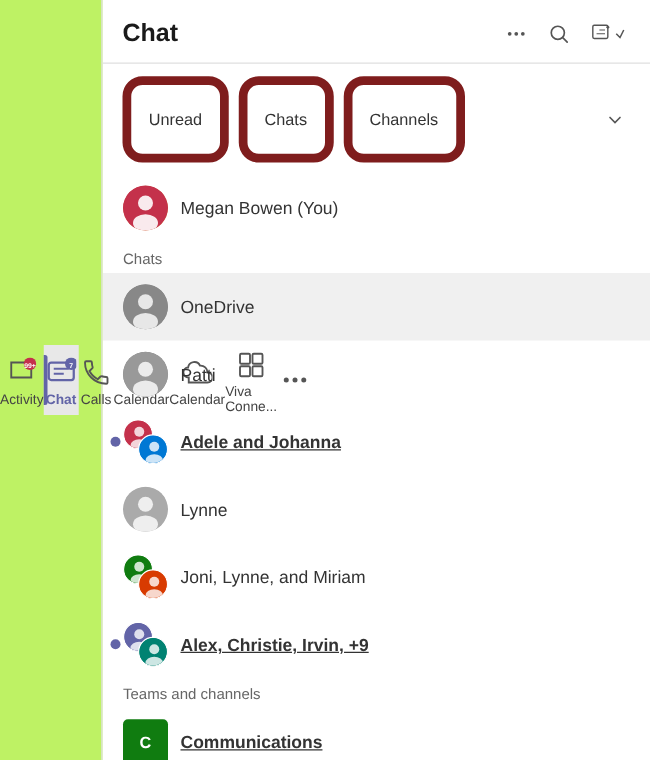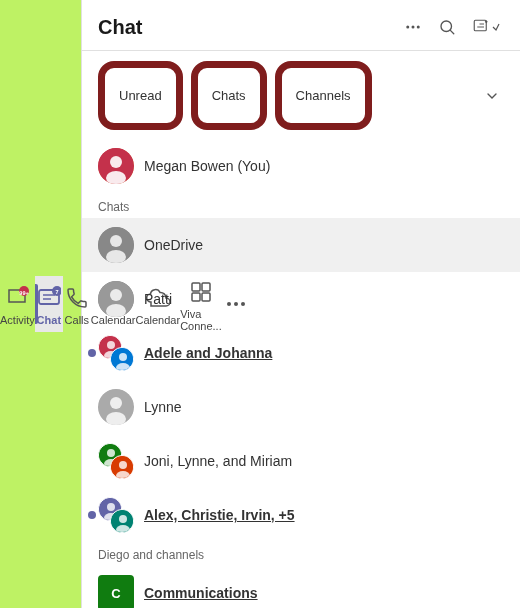--- a/index.html
+++ b/index.html
@@ -480,24 +480,24 @@
             </svg>
         </div>
         <div class="av2" style="background:#008272; border-radius:50%; overflow:hidden;">
           <svg width="24" height="24" viewBox="0 0 24 24">
               <circle cx="12" cy="12" r="12" fill="#008272"></circle>
               <circle cx="12" cy="9" r="4" fill="white" opacity="0.8"></circle>
               <ellipse cx="12" cy="20" rx="7" ry="5" fill="white" opacity="0.8"></ellipse>
             </svg>
         </div>
       </div>
-      <span class="chat-name bold">Alex, Christie, Irvin, +5</span>
-    </div>
-
-    <div class="section-label">Diego and channels</div>
+      <span class="chat-name bold">Alex, Christie, Irvin, +9</span>
+    </div>
+
+    <div class="section-label">Teams and channels</div>
 
     <div class="chat-item">
       <div class="avatar av-green" style="background:#107c10; border-radius:4px; font-size:13px; font-weight:700; color:white; display:flex; align-items:center; justify-content:center; width:36px; height:36px; flex-shrink:0;">C</div>
       <span class="chat-name bold">Communications</span>
     </div>
 
   </div>
 </main>
 
 </body></html>

